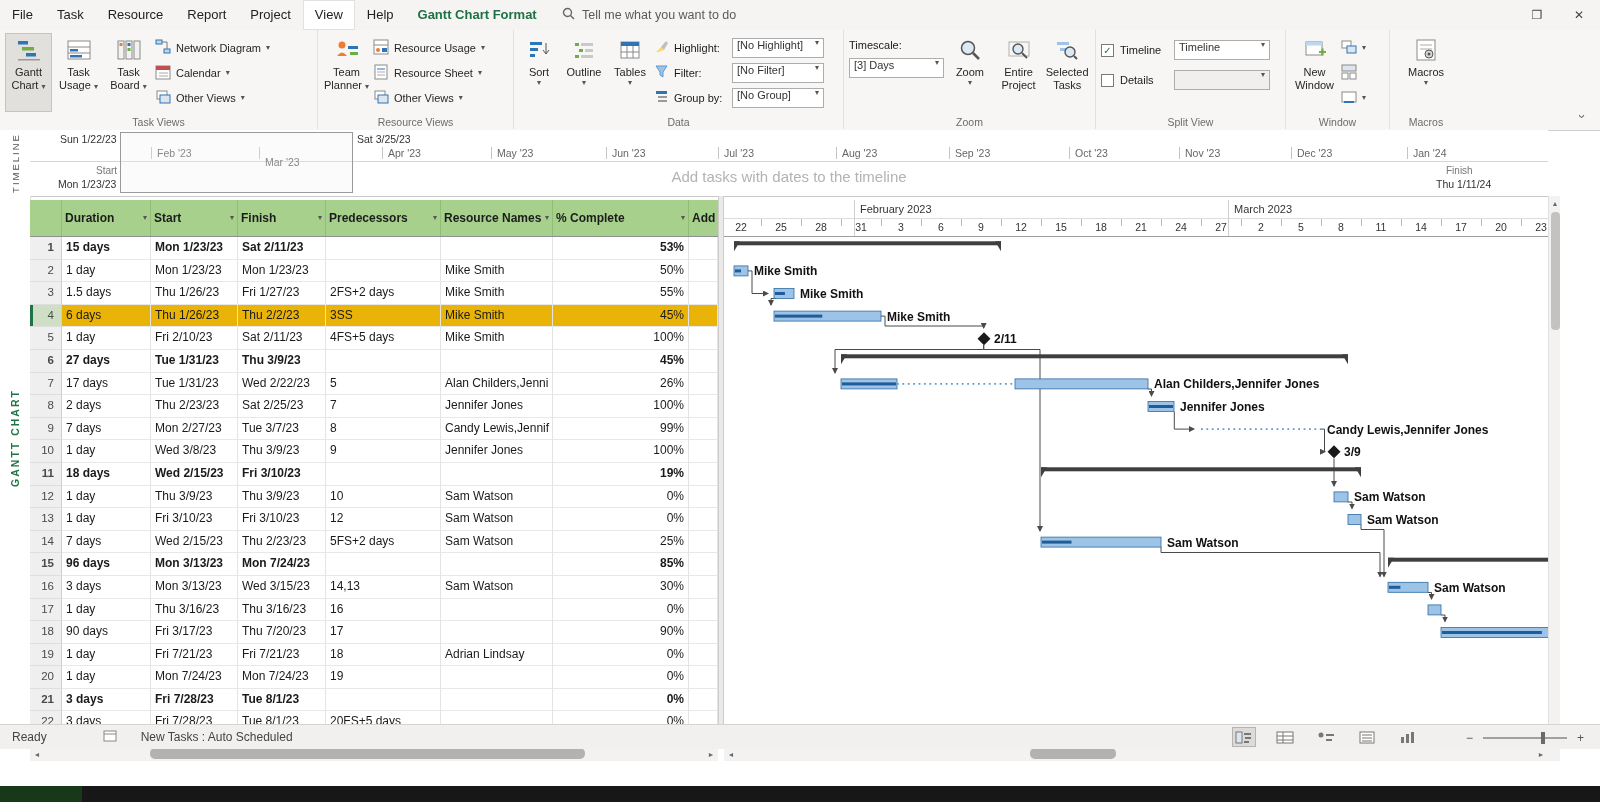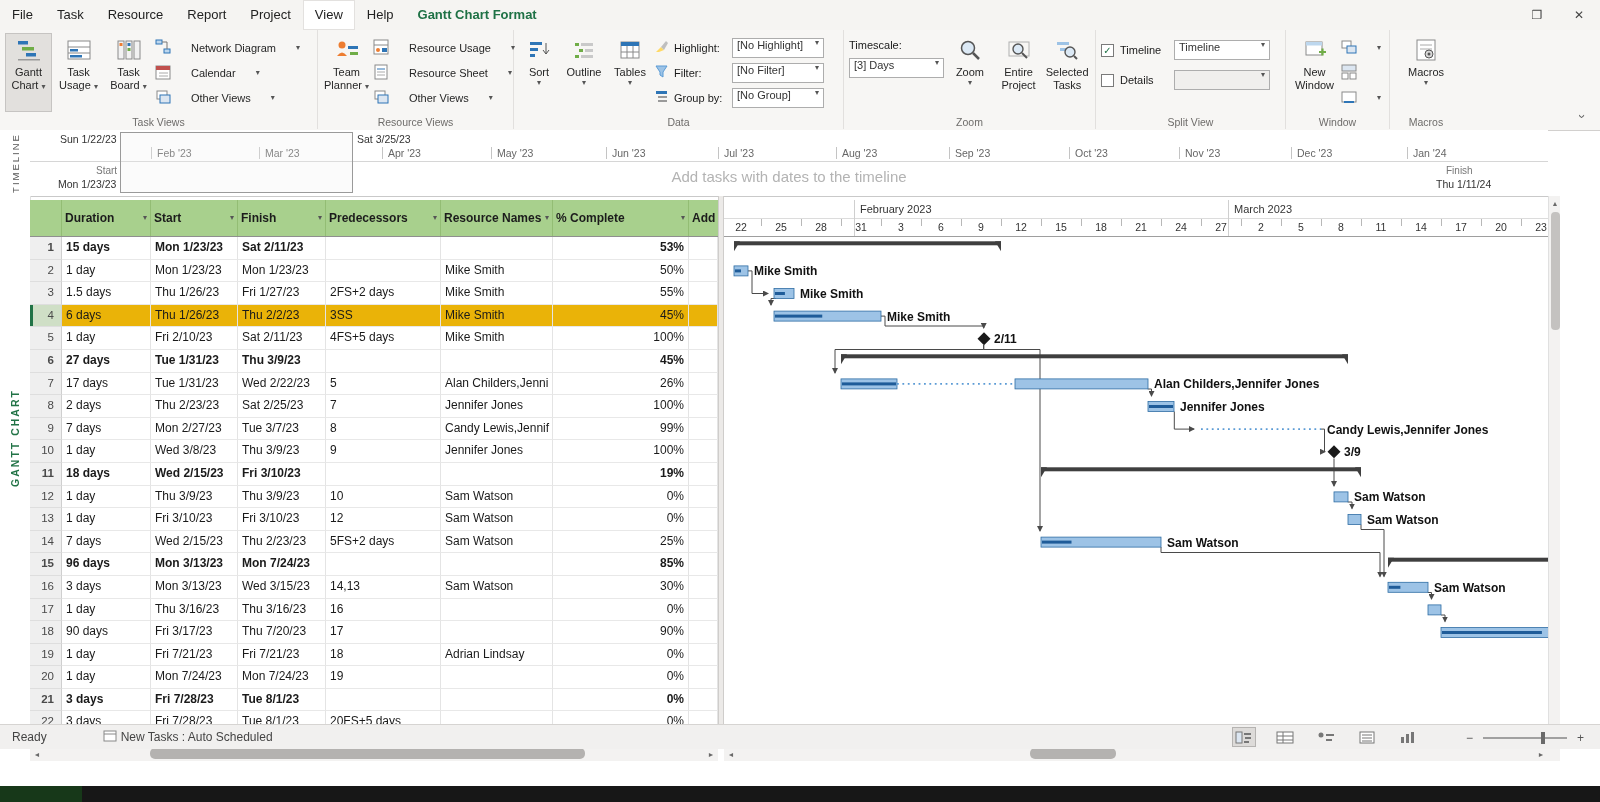--- a/index.html
+++ b/index.html
@@ -15,21 +15,21 @@
   .wbtn{width:42px;height:30px;display:flex;align-items:center;justify-content:center;font-size:12px;color:#444;}
   
   #ribbon{position:absolute;left:0;top:30px;width:1600px;height:100px;background:#f7f6f4;border-bottom:1px solid #d2d0ce;display:flex;}
   .rgroup{position:relative;height:99px;border-right:1px solid #e2e0de;box-sizing:border-box;flex:none;}
   .rglabel{position:absolute;bottom:1px;left:0;right:0;text-align:center;font-size:10.5px;color:#6e6c6a;}
   .rcontent{display:flex;gap:3px;padding:3px 5px 0 5px;height:82px;box-sizing:border-box;}
   .rbig{width:47px;display:flex;flex-direction:column;align-items:center;font-size:11px;line-height:1.18;text-align:center;padding-top:3px;color:#262626;}
   .rbig .ic{height:28px;display:flex;align-items:center;justify-content:center;margin-bottom:2px;}
   .rbig.active{background:#e2e0dd;box-shadow:inset 0 0 0 1px #c6c4c2;}
   .rstack{display:flex;flex-direction:column;justify-content:space-around;padding:2px 0;}
-  .rsmall{display:flex;align-items:center;gap:20px;font-size:11px;height:22px;color:#262626;white-space:nowrap;}
+  .rsmall{display:flex;align-items:center;gap:5px;font-size:11px;height:22px;color:#262626;white-space:nowrap;}
   .chev{font-size:8px;color:#555;line-height:1;}
   .combo{display:inline-flex;justify-content:space-between;background:#fff;border:1px solid #adadad;height:20px;font-size:11px;padding:0 4px;box-sizing:border-box;color:#333;white-space:nowrap;}
   .combo.disabled{background:#f0efed;color:#999;}
   .drow{display:flex;align-items:center;gap:5px;height:24px;font-size:11px;}
   .dlabel{width:53px;}
   .cbx{width:13px;height:13px;border:1px solid #7a7a7a;background:#fff;display:inline-flex;align-items:center;justify-content:center;font-size:10px;color:#1e7145;box-sizing:border-box;}
   #ribbon-collapse{position:absolute;right:16px;bottom:6px;font-size:13px;color:#666;transform:rotate(90deg);}
   
   #tl-gutter{position:absolute;left:0;top:130px;width:30px;height:66px;background:#fff;border-right:1px solid #e0e0e0;}
   #tl-gutter span{position:absolute;left:50%;top:50%;transform:translate(-50%,-50%) rotate(-90deg);font-size:9.5px;letter-spacing:2px;color:#555;}
@@ -72,21 +72,21 @@
   .hscroll{position:absolute;top:745px;height:16px;background:#f3f2f1;box-sizing:border-box;border-top:1px solid #e0e0e0;}
   .sarrow{position:absolute;top:0;width:14px;height:16px;display:flex;align-items:center;justify-content:center;font-size:7px;color:#6a6a6a;}
   .sthumb{position:absolute;top:2px;height:11px;background:#b4b2b0;border-radius:5px;}
   #vscroll{position:absolute;left:1548px;top:196px;width:12px;height:549px;background:#f3f2f1;box-sizing:border-box;border-left:1px solid #e0e0e0;}
   .varrow{position:absolute;left:0;width:12px;height:14px;display:flex;align-items:center;justify-content:center;font-size:7px;color:#6a6a6a;}
   #vthumb{position:absolute;left:1.5px;top:16px;width:9px;height:118px;background:#c4c2c0;border-radius:4px;}
   #scroll-corner{position:absolute;left:1548px;top:745px;width:12px;height:16px;background:#f3f2f1;}
   
   #statusbar{position:absolute;left:0;top:724px;width:1600px;height:25px;background:#f1f0ef;border-top:1px solid #d6d4d2;box-sizing:border-box;display:flex;align-items:center;font-size:12px;color:#444;}
   #status-ready{margin-left:12px;}
-  #status-newtasks{margin-left:56px;display:flex;align-items:flex-start;gap:4px;}
+  #status-newtasks{margin-left:56px;display:flex;align-items:flex-start;gap:24px;}
   #view-shortcuts{position:absolute;right:180px;top:2px;display:flex;gap:17px;}
   .vsbtn{width:24px;height:20px;display:flex;align-items:center;justify-content:center;}
   .vsbtn.active{background:#dddbd9;box-shadow:inset 0 0 0 1px #b5b3b1;}
   #zoom-ctrl{position:absolute;right:16px;top:0;height:25px;display:flex;align-items:center;gap:10px;color:#555;}
   #zoom-track{position:relative;width:84px;height:2px;background:#a0a0a0;}
   #zoom-thumb{position:absolute;left:58px;top:-5px;width:4px;height:12px;background:#6a6a6a;}
   
   #bottom-strip{position:absolute;left:0;top:786px;width:1600px;height:16px;background:#171717;}
   #bottom-strip .green{position:absolute;left:0;top:0;width:82px;height:16px;background:#173819;}
 </style>
@@ -97,20 +97,27 @@
 
   <div id="menubar">
     <span class="mtab">File</span>
     <span class="mtab">Task</span>
     <span class="mtab">Resource</span>
     <span class="mtab">Report</span>
     <span class="mtab">Project</span>
     <span class="mtab active">View</span>
     <span class="mtab">Help</span>
     <span class="mtab contextual">Gantt Chart Format</span>
+    <div id="search-box">
+      <span><svg width="13" height="13">
+            <circle cx="5.5" cy="5.5" r="4" fill="none" stroke="#666" stroke-width="1.4"></circle>
+            <line x1="8.5" y1="8.5" x2="12" y2="12" stroke="#666" stroke-width="1.4"></line>
+          </svg></span>
+      <span>Tell me what you want to do</span>
+    </div>
     <div id="win-controls">
       <span class="wbtn">❐</span>
       <span class="wbtn">✕</span>
     </div>
   </div>
 
   <div id="ribbon">
 
     <div class="rgroup" style="width:318px">
       <div class="rcontent">
@@ -451,21 +458,21 @@
     <span>TIMELINE</span>
   </div>
   <div id="timeline-pane">
     <span class="tl-range" style="left:30px">Sun 1/22/23</span>
     <span class="tl-range" style="left:327px">Sat 3/25/23</span>
     <div id="tl-band-line"></div>
     <div id="tl-months">
         <i class="tltick" style="left: 121px;"></i>
         <span class="tlmonth" style="left: 127px;">Feb '23</span>
         <i class="tltick" style="left: 229px;"></i>
-        <span class="tlmonth" style="left: 235px;">Mar '23</span>
+        <span class="tlmonth" style="left: 235px; margin-top: 9px;">Mar '23</span>
         <i class="tltick" style="left: 352px;"></i>
         <span class="tlmonth" style="left: 358px;">Apr '23</span>
         <i class="tltick" style="left: 461px;"></i>
         <span class="tlmonth" style="left: 467px;">May '23</span>
         <i class="tltick" style="left: 576px;"></i>
         <span class="tlmonth" style="left: 582px;">Jun '23</span>
         <i class="tltick" style="left: 688px;"></i>
         <span class="tlmonth" style="left: 694px;">Jul '23</span>
         <i class="tltick" style="left: 806px;"></i>
         <span class="tlmonth" style="left: 812px;">Aug '23</span>

